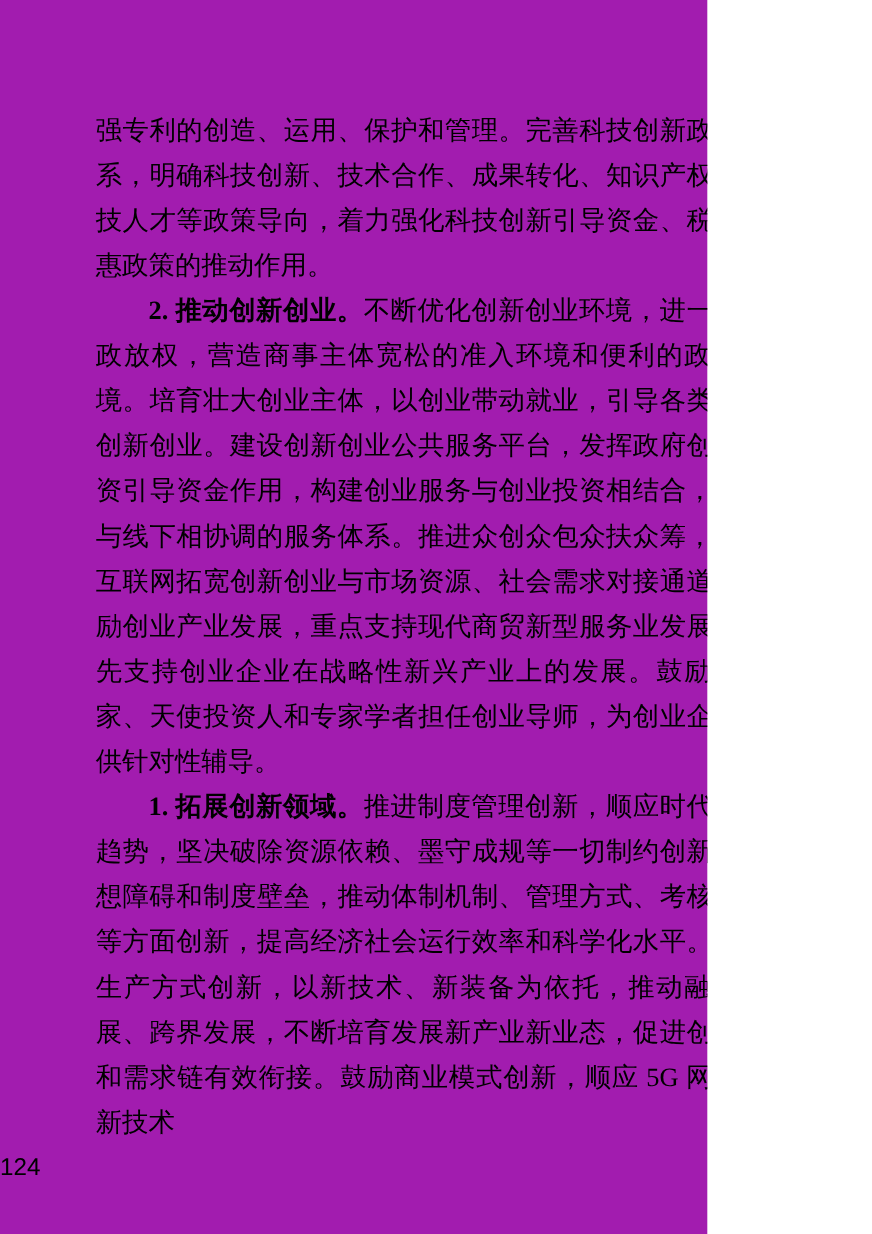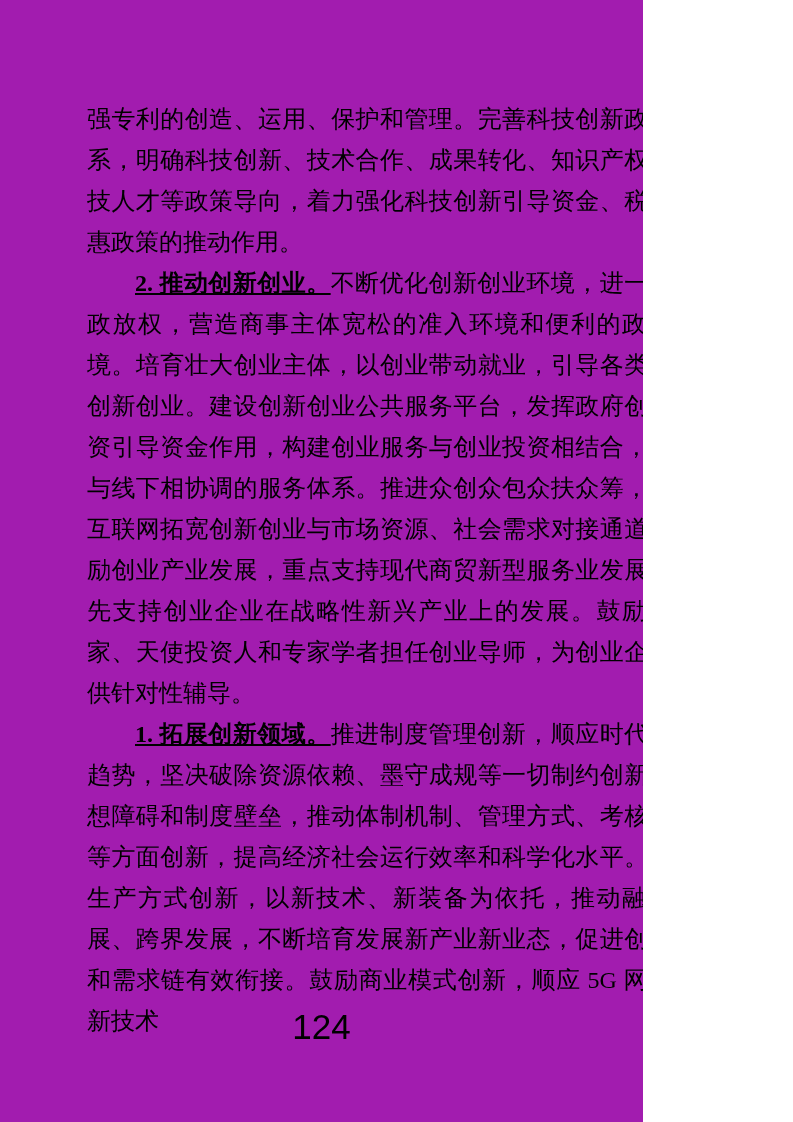--- a/index.html
+++ b/index.html
@@ -30,30 +30,28 @@
   }
   .text-block p {
     margin: 0;
     padding: 0;
   }
   .text-block p.indent {
     text-indent: 48px;
   }
   .para-lead {
     font-weight: bold;
-    text-decoration: underline;
   }
   .page-number {
     position: absolute;
-    top: 1012px;
+    top: 1046px;
     left: 0;
     width: 100%;
-    text-align: center;
     font-family: "Liberation Sans", "DejaVu Sans", sans-serif;
-    font-size: 35px;
+    font-size: 22px;
     line-height: 30px;
     color: #000000;
   }
 </style>
 </head>
 <body>
 
 <div class="page">
 
   <div class="text-block">

